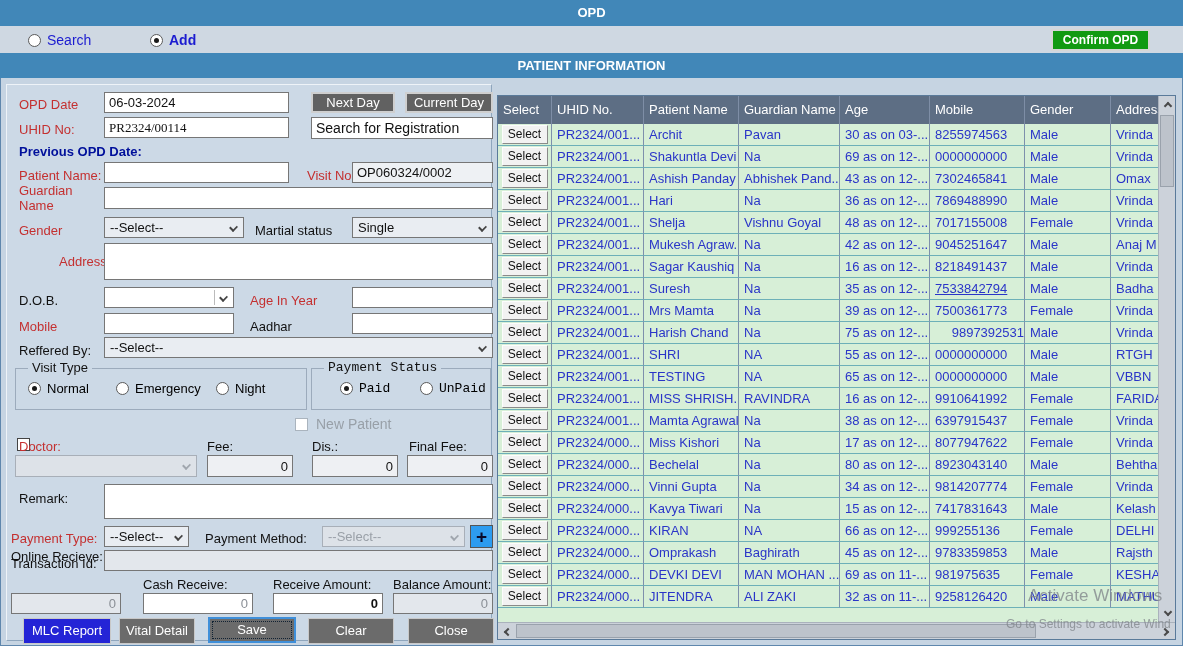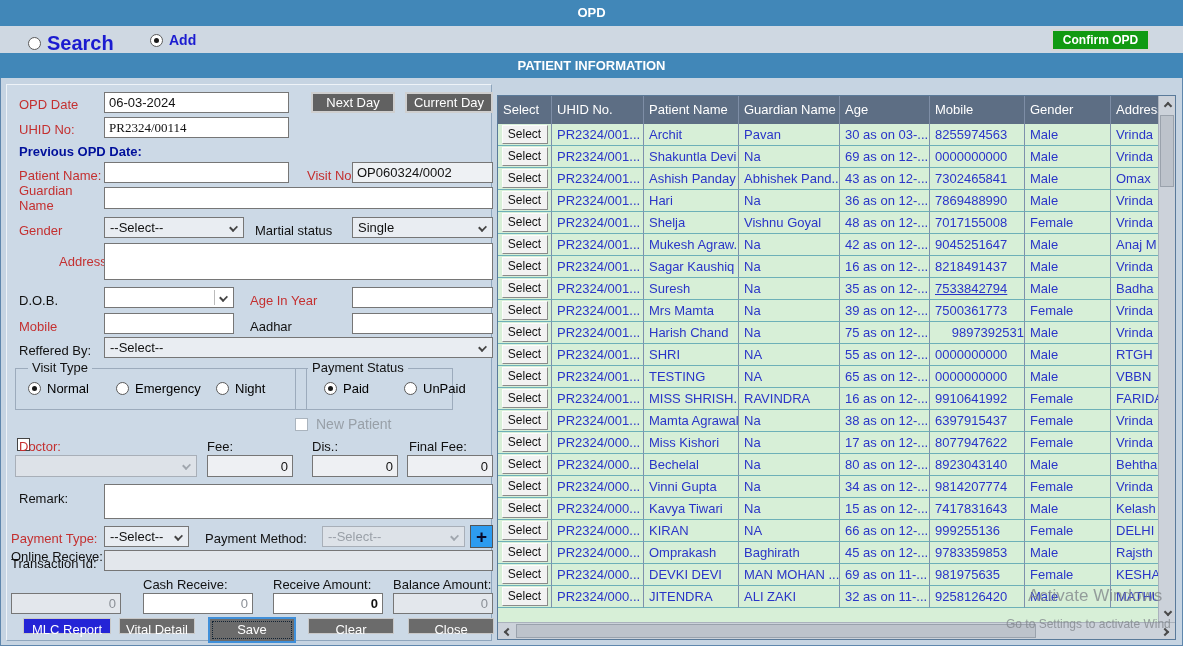--- a/index.html
+++ b/index.html
@@ -35,21 +35,21 @@
   .checkbox { width:13px; height:13px; background:#fff; border:1px solid #444; display:inline-block; }
   .checkbox.light { border-color:#aab4bе; border:1px solid #aab4be; }
 
   .groupbox { position:absolute; border:1px solid #9cabbc; }
   .groupbox .gb-label { position:absolute; top:-9px; left:12px; background:#ccd9e6; padding:0 4px; color:#111; }
 
   
   #form-panel { position:absolute; left:6px; top:84px; width:486px; height:557px; background:#ccd9e6; border-top:1px solid #eef3f8; border-left:1px solid #eef3f8; border-right:1px solid #8fa6bd; border-bottom:1px solid #8fa6bd; }
 
   
-  .action-btn { position:absolute; height:16px; background:#6b6b6b; color:#fff; border:1px solid #c8c8c8; text-align:center; line-height:22px; font-size:13px; cursor:pointer; }
+  .action-btn { position:absolute; height:26px; background:#6b6b6b; color:#fff; border:1px solid #c8c8c8; text-align:center; line-height:22px; font-size:13px; cursor:pointer; }
   .action-btn.blue { background:#2424d6; }
   .action-btn.focused { border:2px solid #3f8fd9; outline:1px dotted #123; outline-offset:-5px; }
 
   
   #grid-panel { position:absolute; left:497px; top:95px; width:679px; height:545px; background:#d7efd7; border:1px solid #5a7a9a; }
   #grid-header { position:absolute; left:0; top:0; height:28px; width:660px; background:#5d6e84; color:#fff; display:flex; }
   #grid-header .hcell { line-height:28px; padding-left:5px; border-right:1px solid #7e8ea6; overflow:hidden; white-space:nowrap; flex:0 0 auto; }
   #grid-rows { position:absolute; left:0; top:28px; width:660px; }
   .grow { display:flex; height:22px; background:#d7efd7; }
   .gcell { flex:0 0 auto; border-right:1px solid #7e90ac; border-bottom:1px solid #6db0b8; color:#2a35c8; line-height:21px; padding-left:5px; overflow:hidden; white-space:nowrap; font-size:13px; }
@@ -76,40 +76,41 @@
 </head>
 <body>
 
 <div id="window">
 
   <div class="titlebar">OPD</div>
 
   <div class="modebar">
     <span class="radio" style="position:absolute;left:28px;top:6px;">
       <span class="circle"></span>
-      <span class="lbl-blue" style="font-weight:bold;font-size:20px;">Search</span>
+      <span class="lbl-blue" style="font-weight:normal;font-size:14px;">Search</span>
     </span>
     <span class="radio checked" style="position:absolute;left:150px;top:6px;">
       <span class="circle"></span>
       <span class="lbl-blue" style="font-weight:bold;font-size:14px;">Add</span>
     </span>
     <button id="confirm-btn">Confirm OPD</button>
   </div>
 
   <div class="sectionbar">PATIENT INFORMATION</div>
 
   <div id="form-panel">
 
     <span class="lbl lbl-red" style="left:12px;top:12px;">OPD Date</span>
     <input class="txt" style="left: 97px; top: 7px; width: 185px;" value="06-03-2024">
     <button class="darkbtn" style="left:304px;top:7px;width:84px;height:21px;">Next Day</button>
     <button class="darkbtn" style="left:398px;top:7px;width:88px;height:21px;">Current Day</button>
 
     <span class="lbl lbl-red" style="left:12px;top:37px;">UHID No:</span>
     <input class="txt" style="left: 97px; top: 32px; width: 185px; font-family: Liberation Serif, serif;" value="PR2324/00114">
+    <input class="txt" style="left: 304px; top: 32px; width: 182px; height: 22px; font-size: 14px;" value="Search for Registration">
 
     <span class="lbl lbl-navy" style="left:12px;top:59px;">Previous OPD Date:</span>
 
     <span class="lbl lbl-red" style="left:12px;top:83px;">Patient Name:</span>
     <input class="txt" style="left: 97px; top: 77px; width: 185px;" value="">
     <span class="lbl lbl-red" style="left:300px;top:83px;">Visit No.:</span>
     <input class="txt" style="left: 345px; top: 77px; width: 141px; background: rgb(238, 241, 244);" value="OP060324/0002">
 
     <span class="lbl lbl-red" style="left:12px;top:98px;width:70px;white-space:normal;line-height:15px;">Guardian Name</span>
     <input class="txt" style="left: 97px; top: 102px; width: 389px; height: 22px;" value="">
@@ -144,21 +145,21 @@
       <span class="radio" style="position:absolute;left:100px;top:12px;">
         <span class="circle"></span>
         <span>Emergency</span>
       </span>
       <span class="radio" style="position:absolute;left:200px;top:12px;">
         <span class="circle"></span>
         <span>Night</span>
       </span>
     </div>
 
-    <div class="groupbox" style="left:288px;top:283px;width:158px;height:42px;">
+    <div class="groupbox" style="left:304px;top:283px;width:180px;height:42px;font-family:Liberation Mono, monospace;">
       <span class="gb-label">Payment Status</span>
       <span class="radio checked" style="position:absolute;left:28px;top:12px;">
         <span class="circle"></span>
         <span>Paid</span>
       </span>
       <span class="radio" style="position:absolute;left:108px;top:12px;">
         <span class="circle"></span>
         <span>UnPaid</span>
       </span>
     </div>

